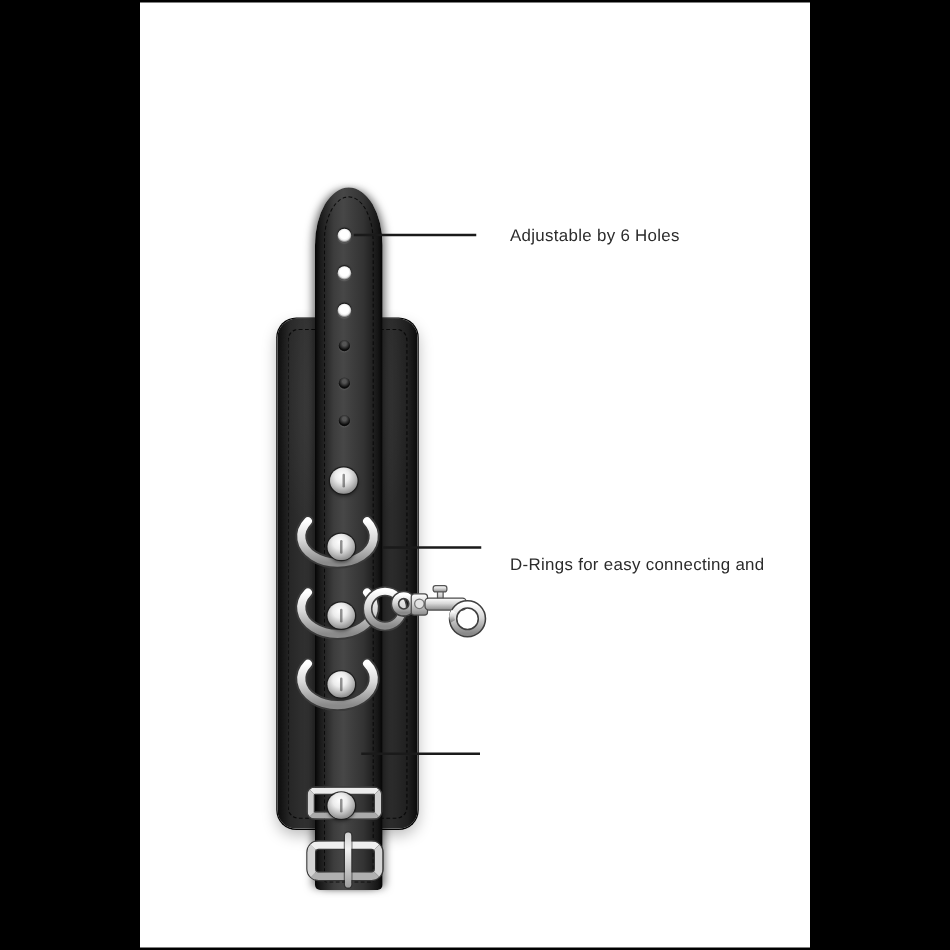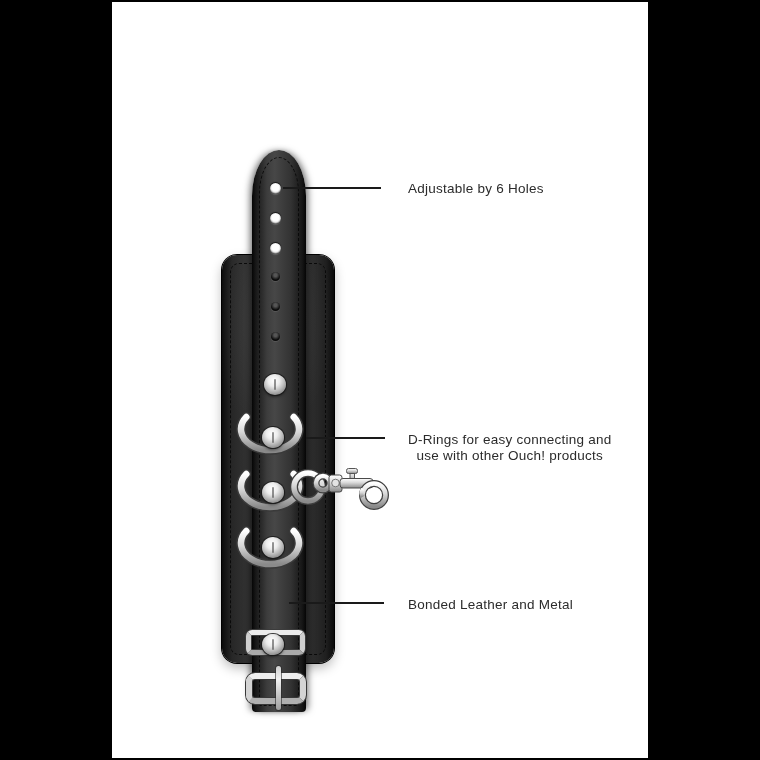--- a/index.html
+++ b/index.html
@@ -1,17 +1,17 @@
 <!DOCTYPE html>
 <html><head>
 <meta charset="utf-8">
 <style>
   html,body{margin:0;padding:0;background:#000;}
   .stage{position:relative;width:760px;height:760px;background:#000;overflow:hidden;
-         font-family:"Liberation Sans",sans-serif;text-align:center;}
+         font-family:"Liberation Sans",sans-serif;}
   .letterbox{position:absolute;top:0;width:112px;height:760px;background:#000;}
   .letterbox.left{left:0;}
   .letterbox.right{right:0;}
   .canvas{position:absolute;left:112px;top:2px;width:536px;height:756px;background:#fff;}
 
   
   .cuff-body{position:absolute;left:222px;top:255px;width:112px;height:408px;border-radius:15px;
     background:
       radial-gradient(80% 40% at 45% 16%, rgba(255,255,255,.07), rgba(255,255,255,0) 70%),
       linear-gradient(90deg,#0b0b0b 0%,#272727 9%,#3a3a3a 30%,#323232 52%,#383838 72%,#1f1f1f 93%,#0a0a0a 100%);
@@ -60,21 +60,21 @@
     background:linear-gradient(180deg,#cfcfcf,#f2f2f2 30%,#9e9e9e);
     box-shadow:0 0 0 1px rgba(40,40,40,.6);}
 
   
   .cline{position:absolute;height:2px;background:#1a1a1a;}
   .cl1{left:283px;top:187px;width:98px;}
   .cl2{left:306px;top:437px;width:79px;}
   .cl3{left:289px;top:602px;width:95px;}
   .lbl{position:absolute;left:408px;font-size:13.5px;line-height:15.5px;color:#2b2b2b;
     letter-spacing:.25px;white-space:nowrap;}
-  .lbl1{top:181px}.lbl2{top:432px}.lbl3{top:597px}
+  .lbl1{top:181px}.lbl2{top:444px}.lbl3{top:597px}
 </style>
 </head>
 <body>
 
 <div class="stage">
   <div class="letterbox left"></div>
   <div class="letterbox right"></div>
 
   <div class="canvas"></div>
 
@@ -139,18 +139,16 @@
 
   <div class="cline cl1"></div>
   <div class="cline cl2"></div>
   <div class="cline cl3"></div>
 
   <div class="lbl lbl1">
     <div>Adjustable by 6 Holes</div>
   </div>
   <div class="lbl lbl2">
     <div>D-Rings for easy connecting and</div>
-    <div>use with other Ouch! products</div>
   </div>
   <div class="lbl lbl3">
-    <div>Bonded Leather and Metal</div>
   </div>
 </div>
 
 </body></html>

